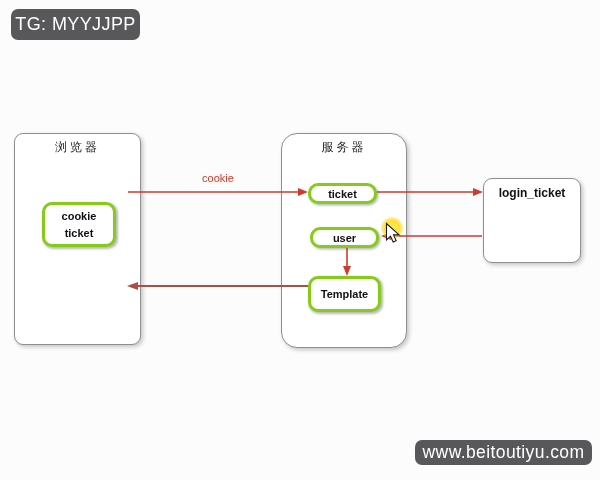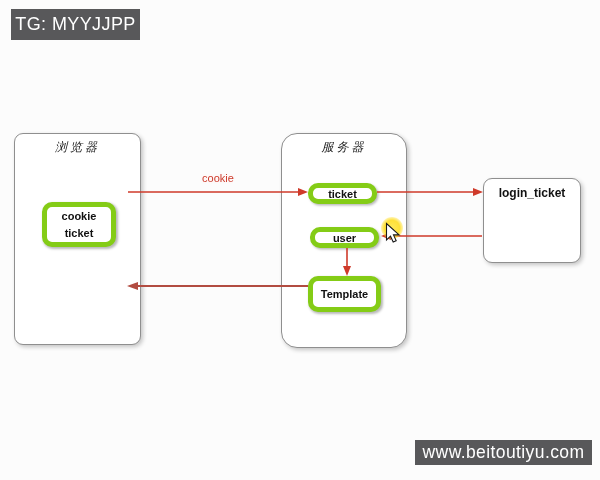--- a/index.html
+++ b/index.html
@@ -25,52 +25,53 @@
     overflow:hidden;
   }
   
   .badge{
     position:absolute;
     background:var(--badge-bg);
     color:var(--badge-text);
     display:flex;align-items:center;justify-content:center;
     font-size:18px;letter-spacing:.4px;
     box-sizing:border-box;
+    border-radius:7px;
   }
   .badge-top{left:11px;top:9px;width:129px;height:31px;}
   .badge-bottom{left:415px;top:440px;width:177px;height:25px;font-size:17.5px;}
 
   
   .box{
     position:absolute;
     background:#fff;
     border:1px solid var(--box-border);
     border-radius:9px;
     box-shadow:2px 2px 4px rgba(0,0,0,.22);
     box-sizing:border-box;
   }
   .box-browser{left:14px;top:133px;width:127px;height:212px;}
   .box-server{left:281px;top:133px;width:126px;height:215px;border-radius:16px;}
   .box-login{left:483px;top:178px;width:98px;height:85px;}
   .box-title{
     margin-top:5px;text-align:center;
     font-family:"DejaVu Serif", serif;
-    font-size:12px;color:#222;letter-spacing:3px;font-style:italic;
+    font-size:12px;color:#222;letter-spacing:3px;
   }
   .login-title{
     margin-top:7px;text-align:center;
     font-size:12px;font-weight:bold;color:#111;
     font-family:"Liberation Sans", sans-serif;
   }
 
   
   .node{
     position:absolute;
     background:#fff;
-    border:5px solid #84cc16;
+    border:3px solid #84cc16;
     border-radius:10px;
     box-shadow:1.5px 1.5px 2.5px rgba(0,0,0,.28);
     display:flex;align-items:center;justify-content:center;
     flex-direction:column;
     font-size:11px;font-weight:bold;color:#111;
     box-sizing:border-box;
   }
   .node-cookie{left:42px;top:202px;width:74px;height:45px;line-height:17px;}
   .node-ticket{left:308px;top:183px;width:69px;height:21px;}
   .node-user{left:310px;top:227px;width:69px;height:21px;}

